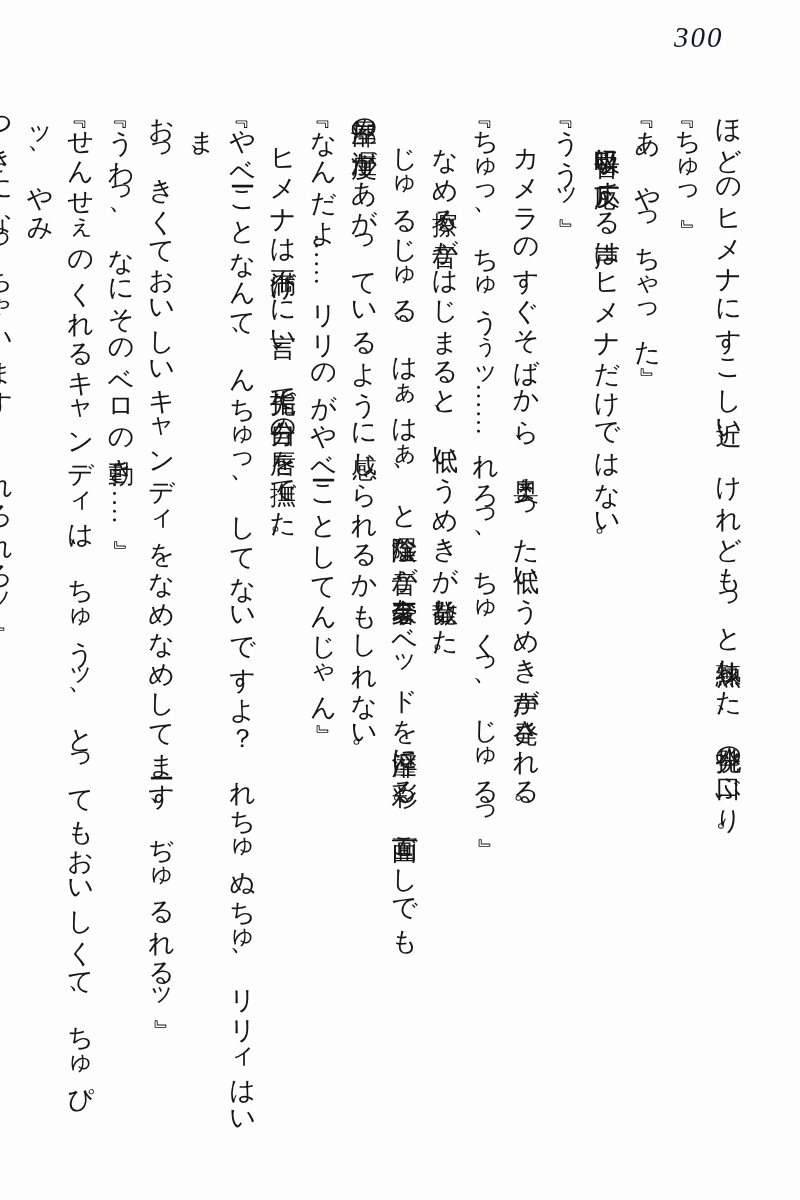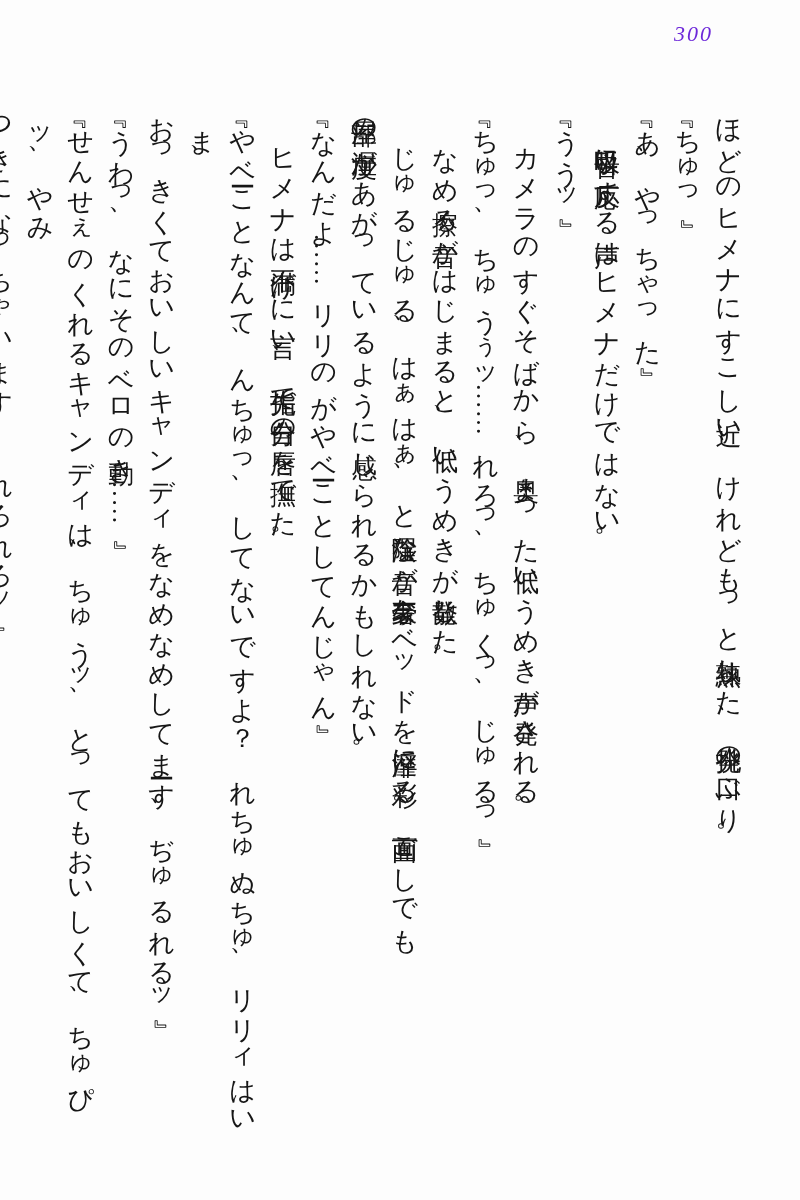--- a/index.html
+++ b/index.html
@@ -13,23 +13,23 @@
     background: #fdfdfd;
     color: #161616;
     font-family: "Liberation Serif", "DejaVu Serif", serif;
     overflow: hidden;
   }
   .page-number {
     position: absolute;
     top: 21px;
     left: 674px;
     font-style: italic;
-    font-size: 22px;
+    font-size: 29px;
     letter-spacing: 2px;
-    color: #6d28d9;
+    color: #0f172a;
   }
   .text-block {
     position: absolute;
     top: 100px;
     right: 52px;
     width: 690px;
     height: 1045px;
     writing-mode: vertical-rl;
     text-orientation: mixed;
     font-size: 26px;

